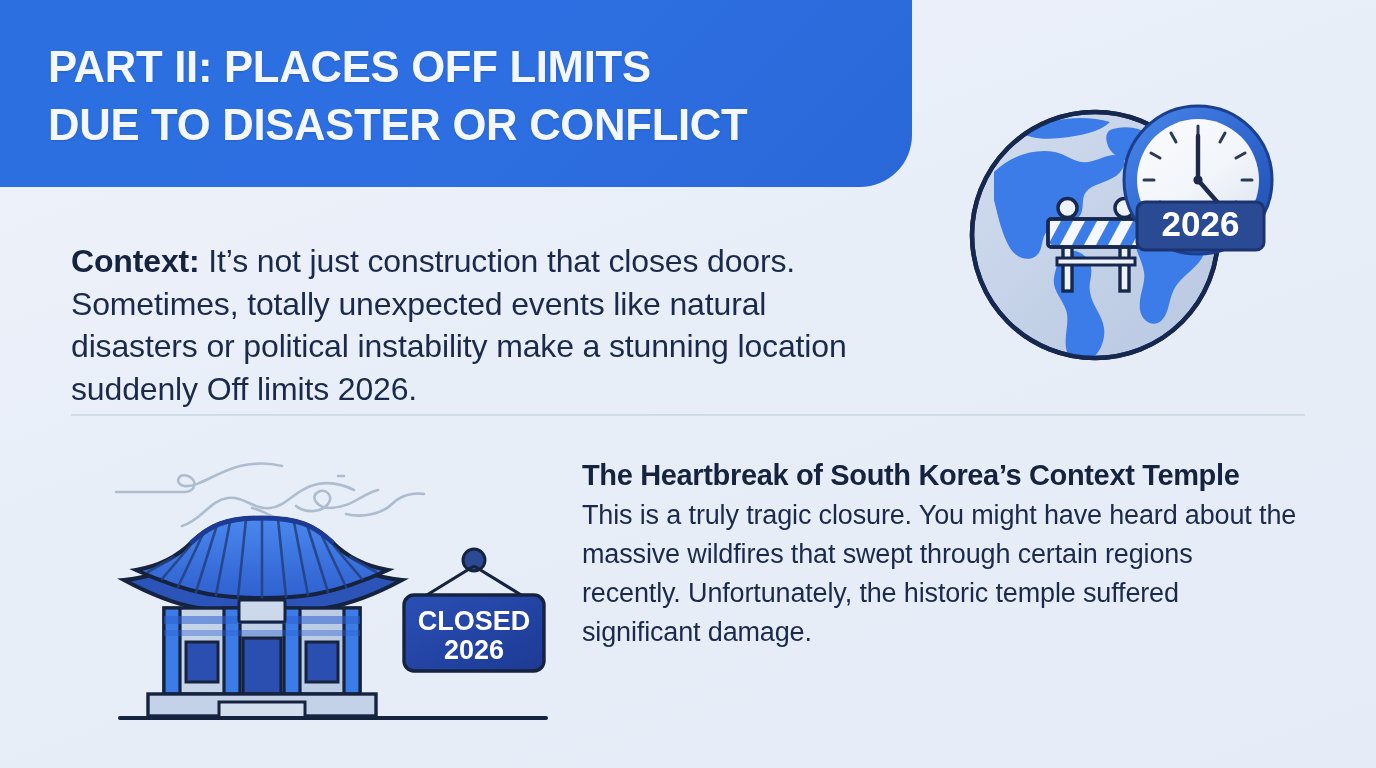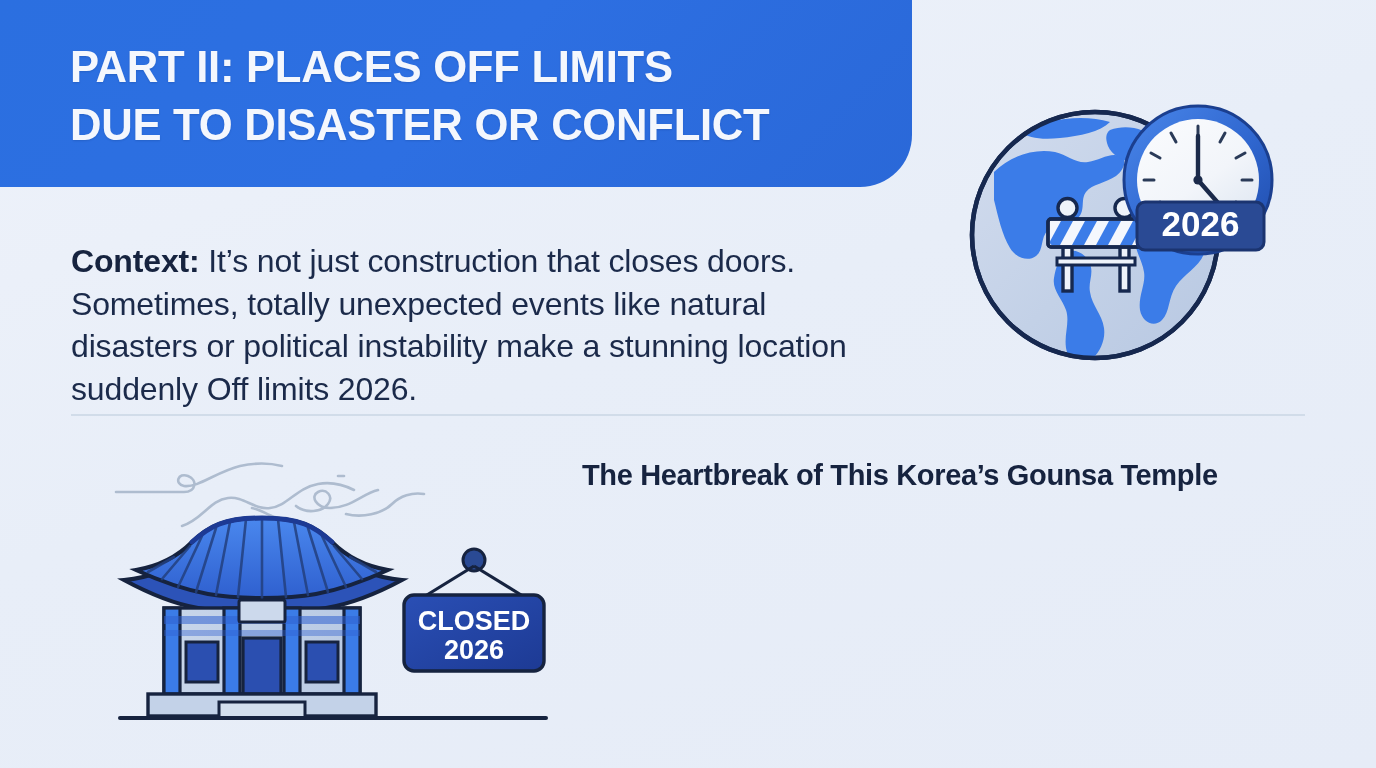--- a/index.html
+++ b/index.html
@@ -20,21 +20,21 @@
 
   
   .header-banner {
     position: absolute;
     left: 0;
     top: 0;
     width: 912px;
     height: 187px;
     background: linear-gradient(135deg, #2b6fe0 0%, #2d6fe2 50%, #2a68d8 100%);
     border-bottom-right-radius: 52px;
-    padding: 38px 0 0 70px;
+    padding: 38px 0 0 48px;
   }
 
   .header-title {
     font-size: 45px;
     line-height: 1.28;
     font-weight: 700;
     color: #f4f7fd;
     letter-spacing: -0.3px;
     text-transform: uppercase;
     font-stretch: condensed;
@@ -319,14 +319,15 @@
       <line x1="368" y1="126" x2="316" y2="158" stroke="#16233f" stroke-width="3.2"></line>
       <line x1="368" y1="126" x2="420" y2="158" stroke="#16233f" stroke-width="3.2"></line>
       <rect x="298" y="155" width="140" height="76" rx="10" fill="url(#signGrad)" stroke="#16233f" stroke-width="3.4"></rect>
       <text x="368" y="190" text-anchor="middle" font-family="Liberation Sans, sans-serif" font-size="27" font-weight="700" fill="#ffffff">CLOSED</text>
       <text x="368" y="219" text-anchor="middle" font-family="Liberation Sans, sans-serif" font-size="27" font-weight="700" fill="#ffffff">2026</text>
     </g>
   </svg>
 </div>
 
 <div class="story-block">
-  <h2 class="story-heading">The Heartbreak of This Korea’s Gounsa Temple</h2>
+  <h2 class="story-heading">The Heartbreak of South Korea’s Context Temple</h2>
+  <p class="story-body">This is a truly tragic closure. You might have heard about the massive wildfires that swept through certain regions recently. Unfortunately, the historic temple suffered significant damage.</p>
 </div>
 
 </body></html>

